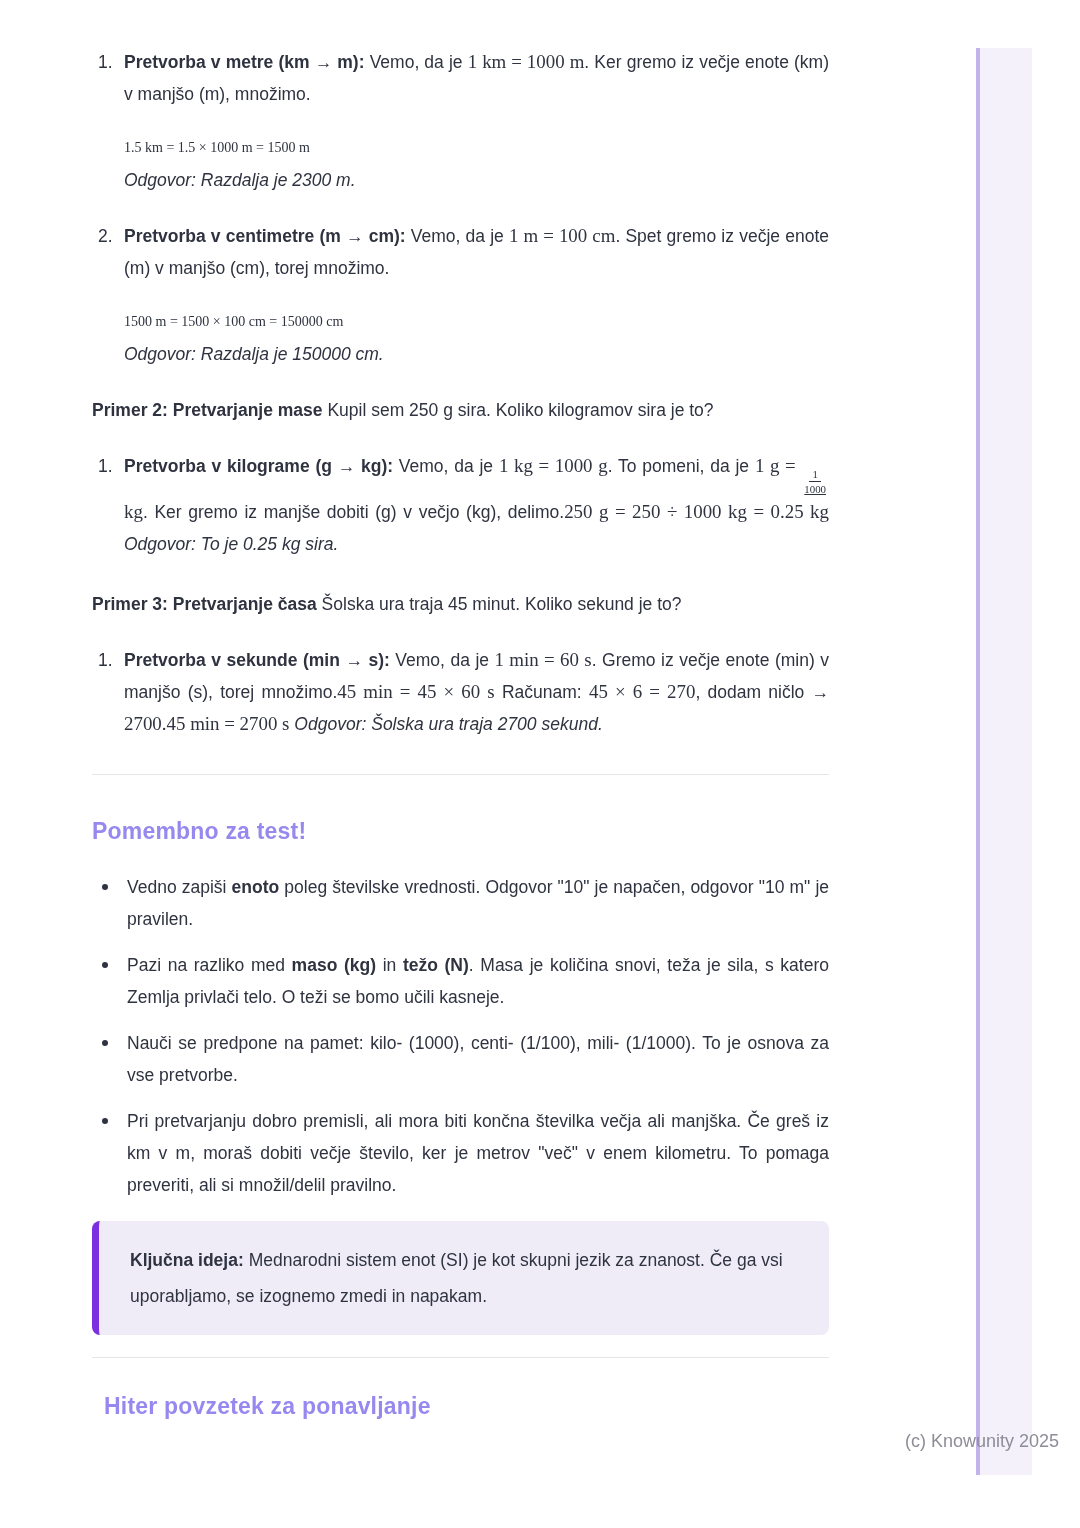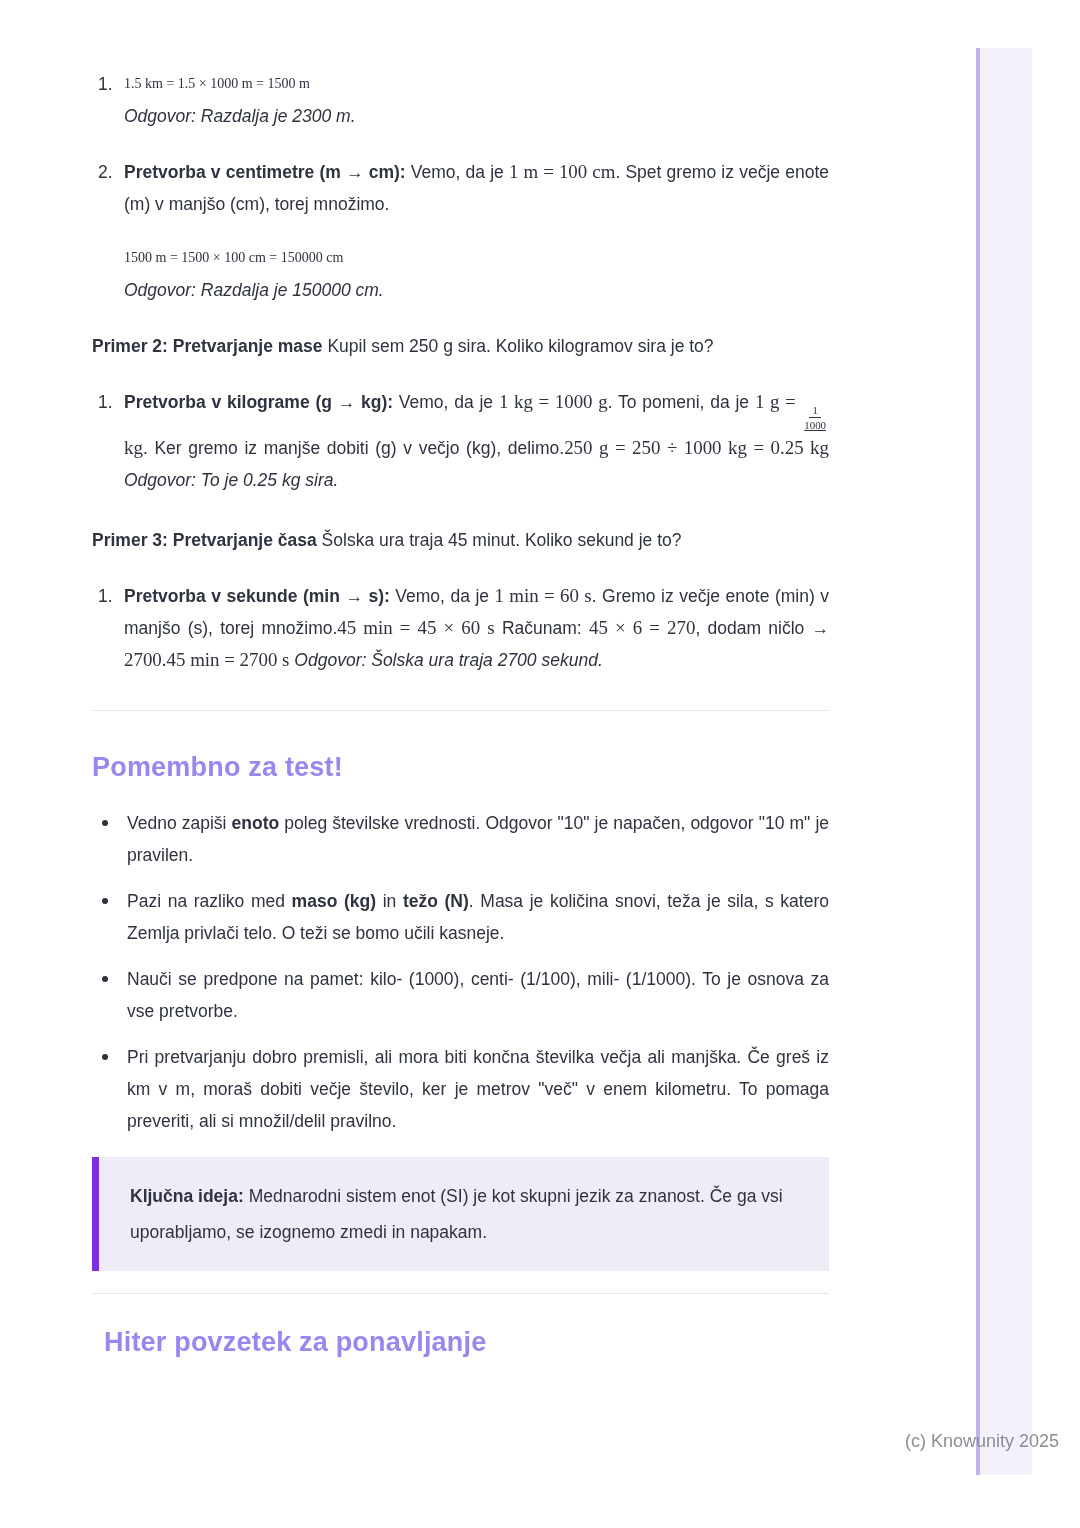--- a/index.html
+++ b/index.html
@@ -35,32 +35,32 @@
   
   .example{margin-bottom:24px;text-align:justify;}
   .tail{margin-bottom:28px;}
   
   .frac{display:inline-flex;flex-direction:column;align-items:center;vertical-align:-0.55em;
         line-height:1.15;font-size:0.62em;margin:0 3px;font-family:"Liberation Serif",serif;}
   .frac .num{border-bottom:1.5px solid currentColor;padding:0 3px 1px;}
   .frac .den{padding-top:1px;text-decoration:underline;}
   
   .divider{border:0;border-top:1px solid var(--divider);margin:34px 0 0 0;}
-  h2{color:var(--accent);font-size:27px;line-height:40px;font-weight:700;
+  h2{color:var(--accent);font-size:23px;line-height:40px;font-weight:700;
      margin:36px 0 20px 0;letter-spacing:0.2px;}
   
   .uli{position:relative;padding-left:35px;text-align:justify;margin-bottom:14px;}
   .uli .dot{position:absolute;left:10px;top:13px;width:6px;height:6px;border-radius:50%;
             background:var(--text);}
   
   .callout{
     margin-top:20px;
     background:var(--callout-bg);
     border-left:7px solid var(--callout-border);
-    border-radius:0;
+    border-radius:8px;
     padding:21px 34px 21px 31px;
     line-height:36px;
   }
   
   .side-strip{
     position:absolute;left:976px;top:48px;width:56px;height:1427px;
     background:var(--strip-fill);
     border-left:4px solid var(--strip-line);
   }
   
@@ -70,20 +70,21 @@
   }
 </style>
 </head>
 <body>
 
 <div class="content">
 
   <div>
     <div class="oli">
       <span class="marker">1.</span>
+      <div class="para"><span class="b">Pretvorba v metre (km → m): </span><span>Vemo, da je </span><span class="m">1 km = 1000 m</span><span>. Ker gremo iz večje enote (km) v manjšo (m), množimo.</span></div>
       <div class="math-line">1.5 km = 1.5 × 1000 m = 1500 m</div>
       <div class="answer">Odgovor: Razdalja je 2300 m.</div>
     </div>
     <div class="oli">
       <span class="marker">2.</span>
       <div class="para"><span class="b">Pretvorba v centimetre (m → cm): </span><span>Vemo, da je </span><span class="m">1 m = 100 cm</span><span>. Spet gremo iz večje enote (m) v manjšo (cm), torej množimo.</span></div>
       <div class="math-line">1500 m = 1500 × 100 cm = 150000 cm</div>
       <div class="answer">Odgovor: Razdalja je 150000 cm.</div>
     </div>
   </div>

